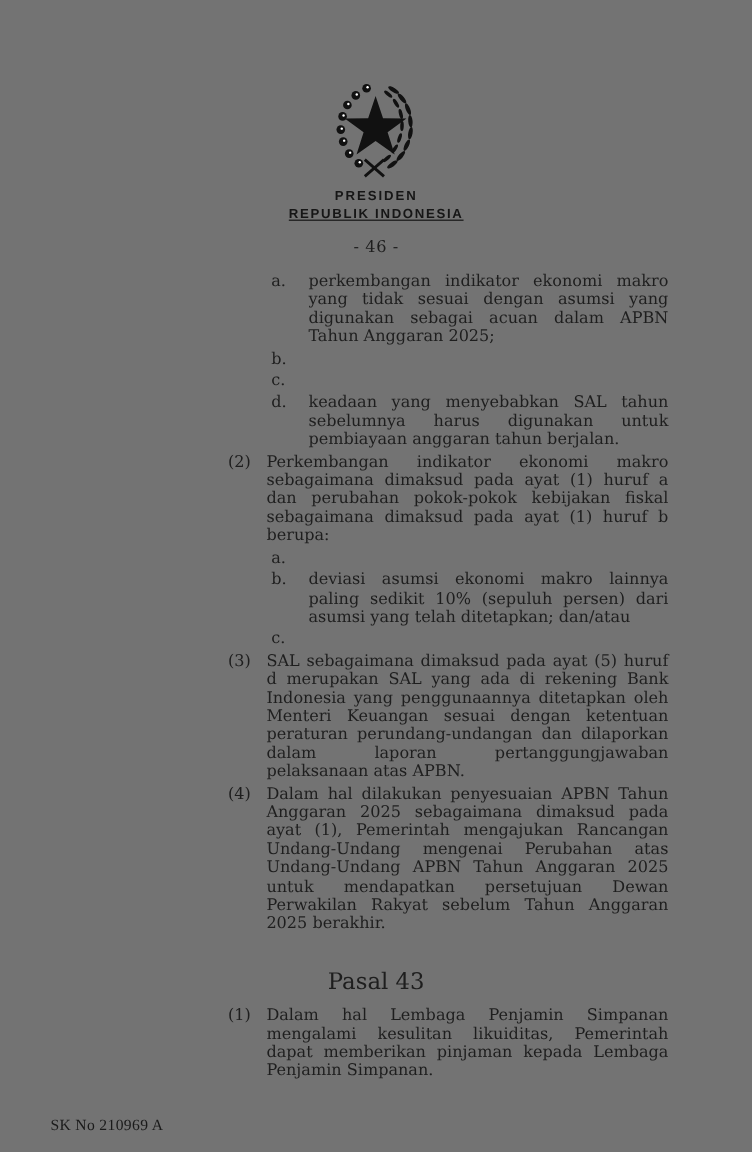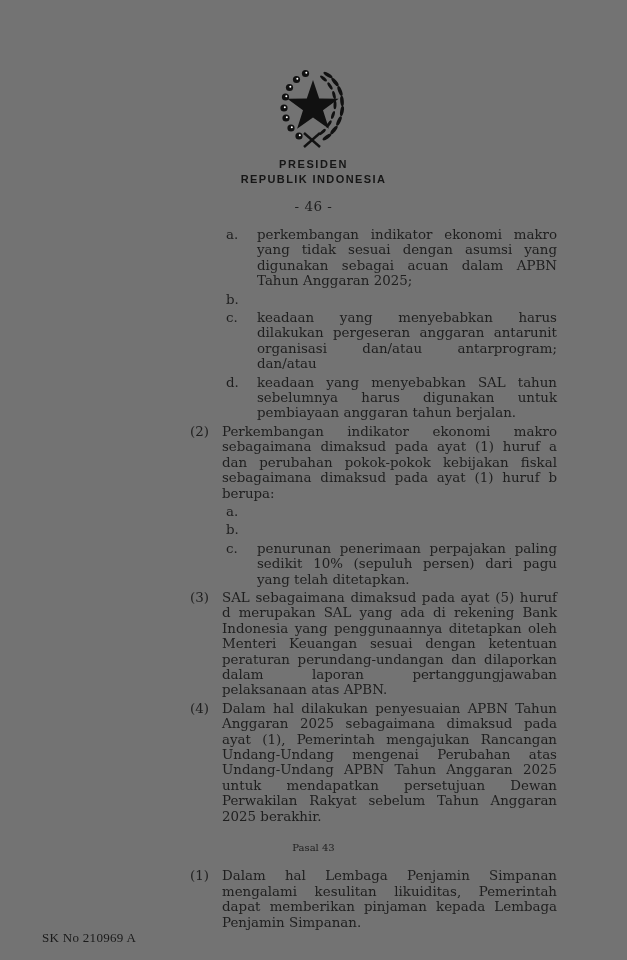--- a/index.html
+++ b/index.html
@@ -19,39 +19,39 @@
   }
   .seal{display:block;margin:0 auto 6px auto;}
   .inst-line1{
     font-family:"Liberation Sans",sans-serif;
     font-weight:700;font-size:11px;letter-spacing:1.6px;
     color:#161616;
   }
   .inst-line2{
     font-family:"Liberation Sans",sans-serif;
     font-weight:700;font-size:11px;letter-spacing:1.4px;
-    margin-top:3px;color:#161616;
+    margin-top:3px;color:#161616;text-decoration:underline;
   }
   .page-number{
     margin-top:13px;font-size:13.5px;letter-spacing:0.5px;text-align:center;
   }
   
   .content{
     position:absolute;top:227px;left:190px;width:367px;
     font-size:13.4px;line-height:15.4px;
     text-align:justify;
   }
   .row{display:flex;margin-bottom:3px;}
   .row .lbl{flex:0 0 32px;}
   .row .txt{flex:1;text-align:justify;}
   .row.letter{padding-left:36px;}
   .row.letter .lbl{flex:0 0 31px;}
   .section-heading{
-    font-size:10px;font-weight:400;
-    width:367px;margin:16px 0 13px -60px;
+    font-size:19px;font-weight:400;
+    width:367px;margin:33px 0 13px -60px;
     text-align:center;line-height:15.4px;
   }
   
   .doc-footer{
     position:absolute;left:42px;top:930px;
     font-family:"Liberation Serif",serif;
     font-size:13px;color:#1a1a1a;letter-spacing:0.3px;text-align:right;
   }
 </style>
 </head>
@@ -131,41 +131,40 @@
 
     <div class="row letter">
       <span class="lbl">a.</span>
       <div class="txt">perkembangan indikator ekonomi makro yang tidak sesuai dengan asumsi yang digunakan sebagai acuan dalam APBN Tahun Anggaran 2025;</div>
     </div>
     <div class="row letter">
       <span class="lbl">b.</span>
     </div>
     <div class="row letter">
       <span class="lbl">c.</span>
-      <div class="txt">keadaan yang menyebabkan harus dilakukan pergeseran anggaran antarunit organisasi dan/atau antarprogram; dan/atau</div>
     </div>
     <div class="row letter">
       <span class="lbl">d.</span>
       <div class="txt">keadaan yang menyebabkan SAL tahun sebelumnya harus digunakan untuk pembiayaan anggaran tahun berjalan.</div>
     </div>
 
     <div class="row">
       <span class="lbl">(2)</span>
       <div class="txt">Perkembangan indikator ekonomi makro sebagaimana dimaksud pada ayat (1) huruf a dan perubahan pokok-pokok kebijakan fiskal sebagaimana dimaksud pada ayat (1) huruf b berupa:</div>
     </div>
 
     <div class="row letter">
       <span class="lbl">a.</span>
     </div>
     <div class="row letter">
       <span class="lbl">b.</span>
+      <div class="txt">deviasi asumsi ekonomi makro lainnya paling sedikit 10% (sepuluh persen) dari asumsi yang telah ditetapkan; dan/atau</div>
     </div>
     <div class="row letter">
       <span class="lbl">c.</span>
-      <div class="txt">penurunan penerimaan perpajakan paling sedikit 10% (sepuluh persen) dari pagu yang telah ditetapkan.</div>
     </div>
 
     <div class="row">
       <span class="lbl">(3)</span>
       <div class="txt">SAL sebagaimana dimaksud pada ayat (5) huruf d merupakan SAL yang ada di rekening Bank Indonesia yang penggunaannya ditetapkan oleh Menteri Keuangan sesuai dengan ketentuan peraturan perundang-undangan dan dilaporkan dalam laporan pertanggungjawaban pelaksanaan atas APBN.</div>
     </div>
 
     <div class="row">
       <span class="lbl">(4)</span>
       <div class="txt">Dalam hal dilakukan penyesuaian APBN Tahun Anggaran 2025 sebagaimana dimaksud pada ayat (1), Pemerintah mengajukan Rancangan Undang-Undang mengenai Perubahan atas Undang-Undang APBN Tahun Anggaran 2025 untuk mendapatkan persetujuan Dewan Perwakilan Rakyat sebelum Tahun Anggaran 2025 berakhir.</div>

